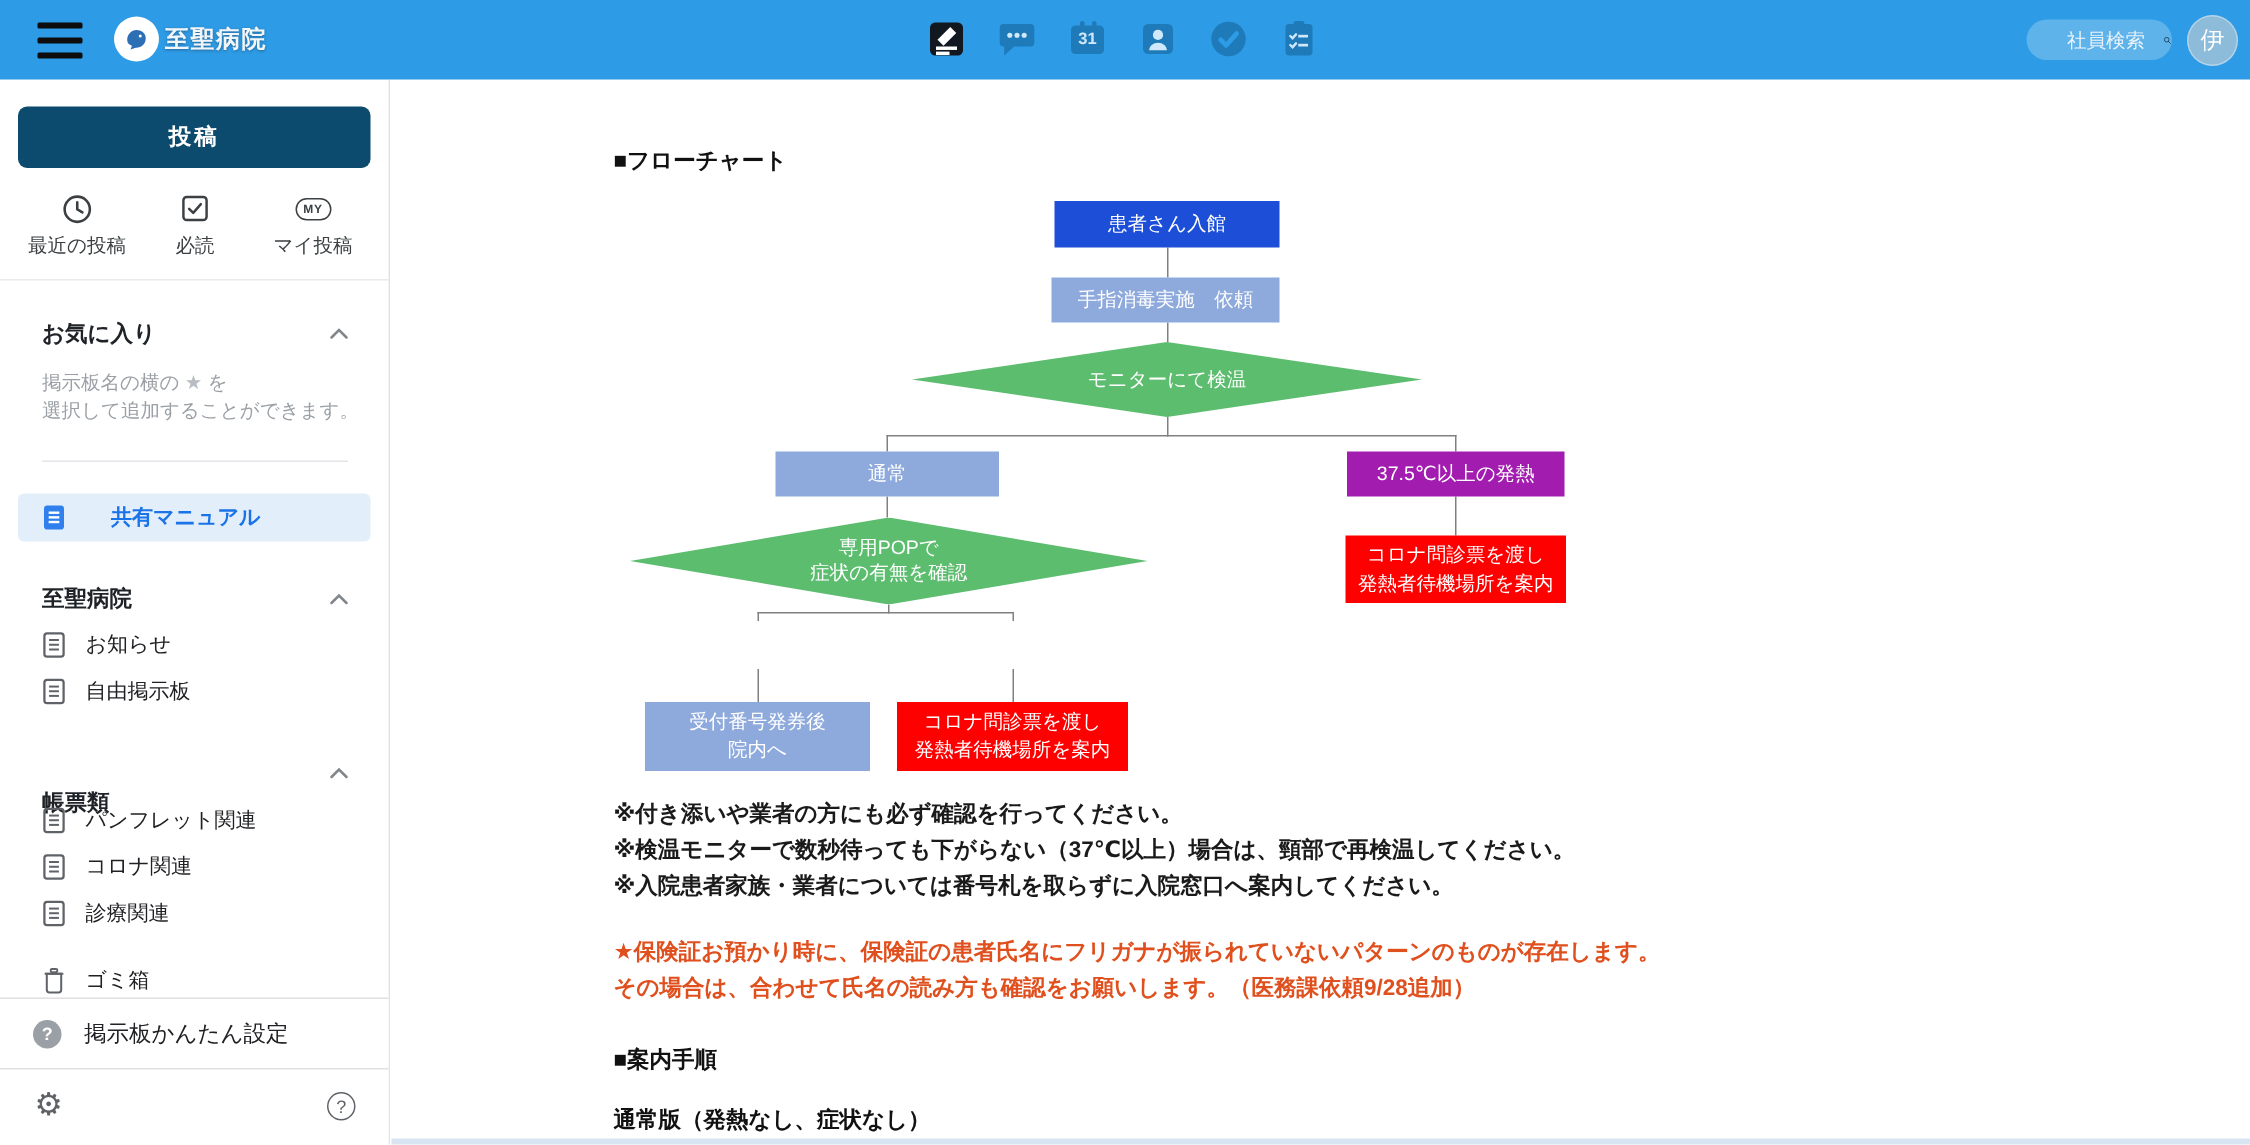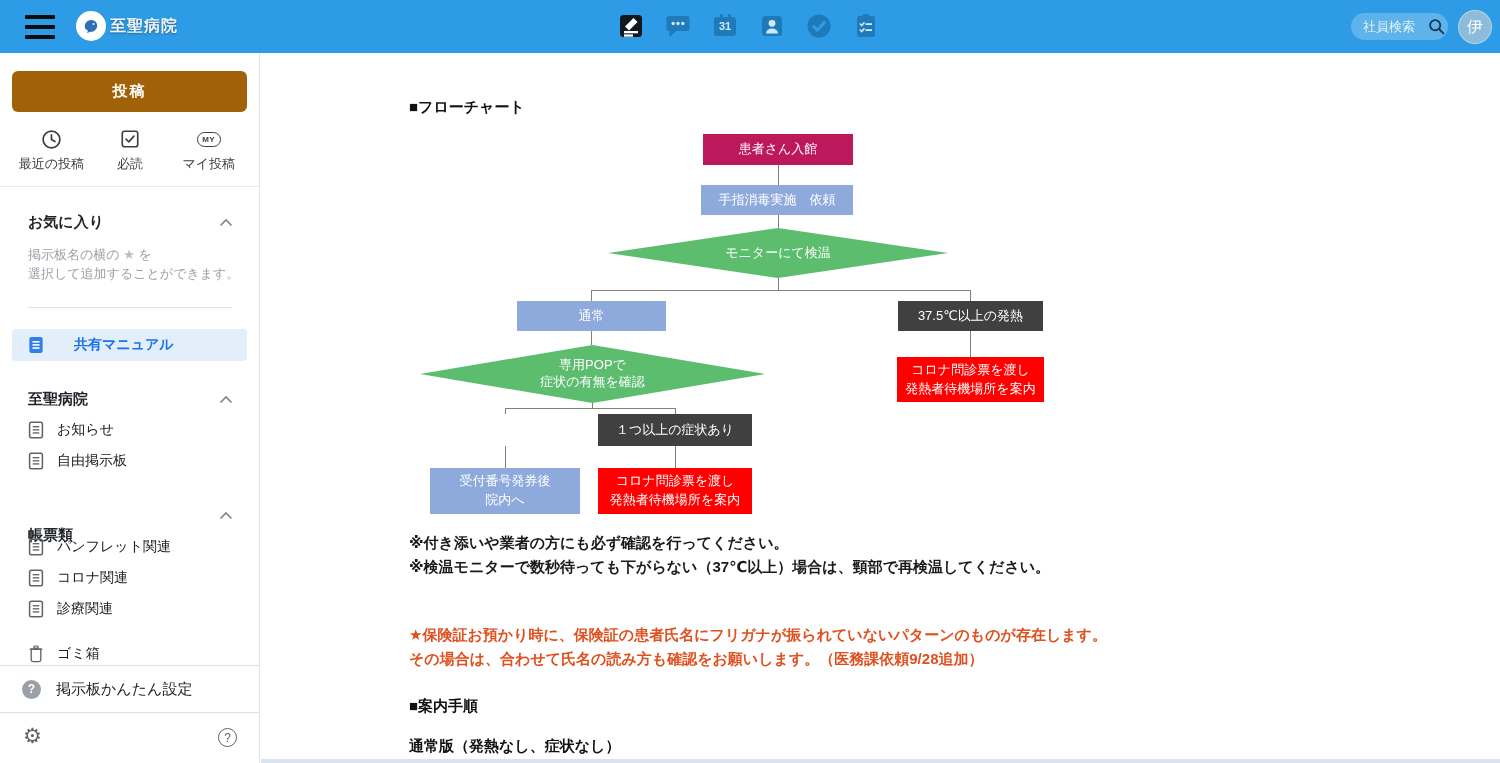--- a/index.html
+++ b/index.html
@@ -23,32 +23,32 @@
   .cal-icon { display:block; width:28px; height:28px; position:relative; }
   .cal-body { position:absolute; left:3px; top:5px; width:22px; height:19px;
     border-radius:3px; background:#1E7AB8; }
   .cal-tab { position:absolute; top:2px; width:3px; height:6px; border-radius:1.5px; background:#1E7AB8; }
   .cal-tab.t1 { left:9px; } .cal-tab.t2 { left:17px; }
   .cal-num { position:absolute; left:3px; top:8px; width:22px; text-align:center;
     color:#cfe9fa; font-size:11px; font-weight:bold; }
   .search-pill { position:absolute; right:52px; top:13px; width:97px; height:27px;
     background:rgba(255,255,255,.24); border-radius:14px; display:flex; align-items:center; }
   .search-pill input { border:none; background:transparent; outline:none; width:64px;
-    margin-left:12px; font-size:13px; color:#fff;
+    margin-left:27px; font-size:13px; color:#fff;
     font-family:"Liberation Sans","DejaVu Sans",sans-serif; }
   .search-pill input::placeholder { color:#f0f6fb; opacity:.95; }
   .avatar { position:absolute; right:8px; top:10px; width:34px; height:34px; border-radius:50%;
     background:#8CBCDA; color:#fff; font-size:16px; display:flex; align-items:center;
     justify-content:center; cursor:pointer; box-shadow:inset 0 0 0 1px rgba(255,255,255,.35); }
 
   
   .sidebar { position:absolute; left:0; top:53px; width:260px; height:710px; background:#fff;
     border-right:1px solid #E0E3E7; z-index:20; }
   .post-btn { position:absolute; left:12px; top:18px; width:235px; height:41px;
-    background:#a16207; border:none; border-radius:6px; color:#fff; font-size:15px;
+    background:#0c4a6e; border:none; border-radius:6px; color:#fff; font-size:15px;
     font-weight:bold; letter-spacing:2px; cursor:pointer;
     font-family:"Liberation Sans","DejaVu Sans",sans-serif; }
   .quick-row { position:absolute; left:12px; top:75px; width:236px; display:flex; }
   .quick-item { flex:1; display:flex; flex-direction:column; align-items:center; cursor:pointer; }
   .quick-item .q-icon { height:22px; display:flex; align-items:center; justify-content:center; }
   .quick-item .q-label { margin-top:5px; font-size:13px; color:#3C4043; }
   .my-badge { display:inline-flex; align-items:center; justify-content:center; width:24px;
     height:15px; border:1.7px solid #3C4043; border-radius:8px; font-size:8px;
     font-weight:bold; color:#3C4043; letter-spacing:.5px; }
   .divider-full { position:absolute; left:0; top:133px; width:100%; height:1px; background:#E8EAED; }
@@ -93,22 +93,22 @@
   .warning { position:absolute; left:148px; top:570px; font-size:15px; font-weight:bold;
     color:#E0501E; line-height:24px; }
   .h-guide { position:absolute; left:148px; top:644px; font-size:15px; font-weight:bold; color:#111; }
   .sub-normal { position:absolute; left:148px; top:684px; font-size:15px; font-weight:bold; color:#111; }
   .bottom-strip { position:absolute; left:0; bottom:0; width:100%; height:4px; background:#D8E4F1; }
 
   
   .flow-canvas { position:absolute; left:149px; top:75px; width:650px; height:392px; }
   .fnode { position:absolute; display:flex; flex-direction:column; align-items:center;
     justify-content:center; color:#fff; font-size:13px; line-height:1.45; text-align:center; }
-  .fb-blue { background:#be185d; } .fb-lblue { background:#8EA9DB; }
-  .fb-yellow { background:#404040; } .fb-red { background:#FF0000; }
+  .fb-blue { background:#1d4ed8; } .fb-lblue { background:#8EA9DB; }
+  .fb-yellow { background:#a21caf; } .fb-red { background:#FF0000; }
   .fdiamond { background:#5DBD6F; clip-path:polygon(50% 0,100% 50%,50% 100%,0 50%); line-height:1.3; }
   .n-entry { left:293px; top:6px;  width:150px; height:31px; }
   .n-sanitize { left:291px; top:57px; width:152px; height:30px; }
   .d-monitor { left:198px; top:100px; width:340px; height:50px; }
   .n-normal { left:107px; top:173px; width:149px; height:30px; }
   .n-fever { left:488px; top:173px; width:145px; height:30px; }
   .d-pop { left:10px; top:217px; width:345px; height:58px; font-size:13px; }
   .n-fguide { left:487px; top:229px; width:147px; height:45px; }
   .n-nosym { left:20px; top:286px; width:150px; height:32px; }
   .n-hassym { left:188px; top:286px; width:154px; height:32px; }
@@ -368,34 +368,34 @@
     <div class="fnode fb-lblue n-normal">通常</div>
     <div class="fnode fb-yellow n-fever">37.5℃以上の発熱</div>
     <div class="fnode fdiamond d-pop">
       <span>専用POPで</span>
       <span>症状の有無を確認</span>
     </div>
     <div class="fnode fb-red n-fguide">
       <span>コロナ問診票を渡し</span>
       <span>発熱者待機場所を案内</span>
     </div>
-    <div class="fnode fb-yellow n-hassym">１つ以上の症状あり</div>
     <div class="fnode fb-lblue n-ticket">
       <span>受付番号発券後</span>
       <span>院内へ</span>
     </div>
     <div class="fnode fb-red n-sguide">
       <span>コロナ問診票を渡し</span>
       <span>発熱者待機場所を案内</span>
     </div>
   </div>
 
   <div class="notes">
     <div>※付き添いや業者の方にも必ず確認を行ってください。</div>
     <div>※検温モニターで数秒待っても下がらない（37℃以上）場合は、頸部で再検温してください。</div>
+    <div>※入院患者家族・業者については番号札を取らずに入院窓口へ案内してください。</div>
   </div>
 
   <div class="warning">
     <div>★保険証お預かり時に、保険証の患者氏名にフリガナが振られていないパターンのものが存在します。</div>
     <div>その場合は、合わせて氏名の読み方も確認をお願いします。（医務課依頼9/28追加）</div>
   </div>
 
   <div class="h-guide">■案内手順</div>
   <div class="sub-normal">通常版（発熱なし、症状なし）</div>
   <div class="bottom-strip"></div>

